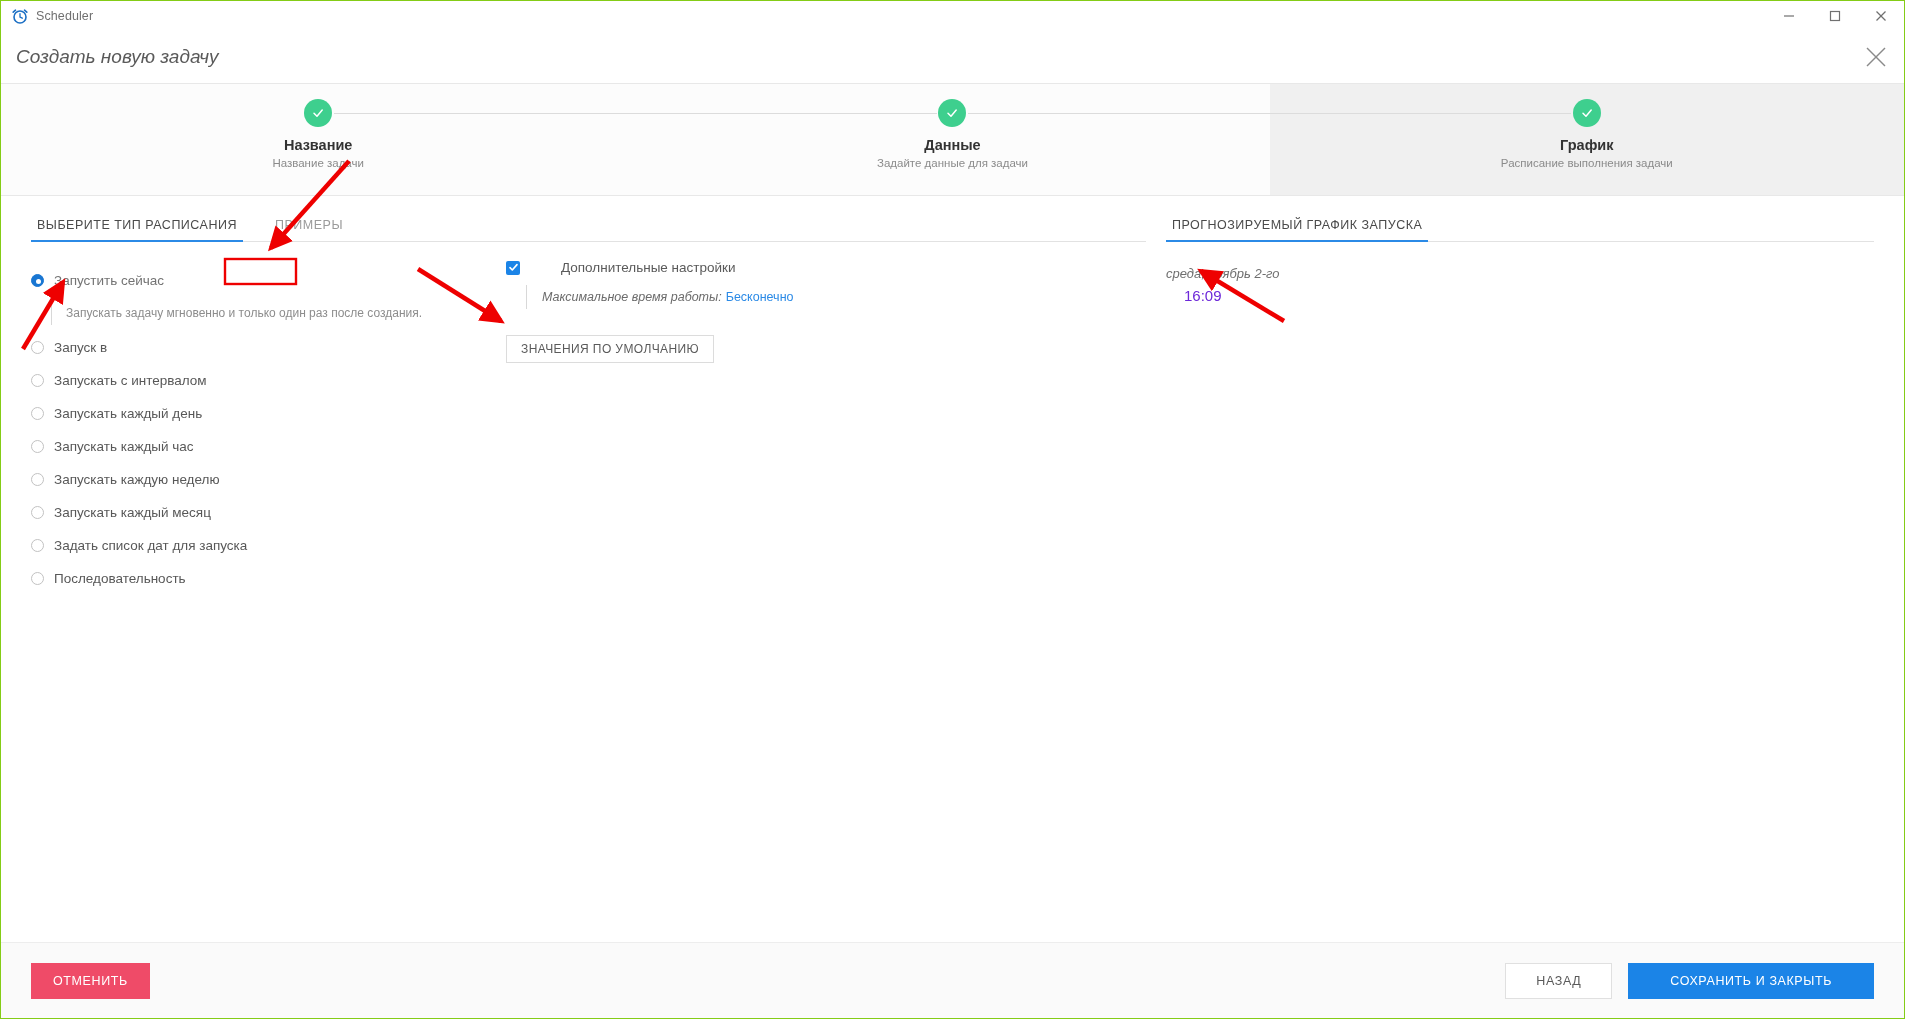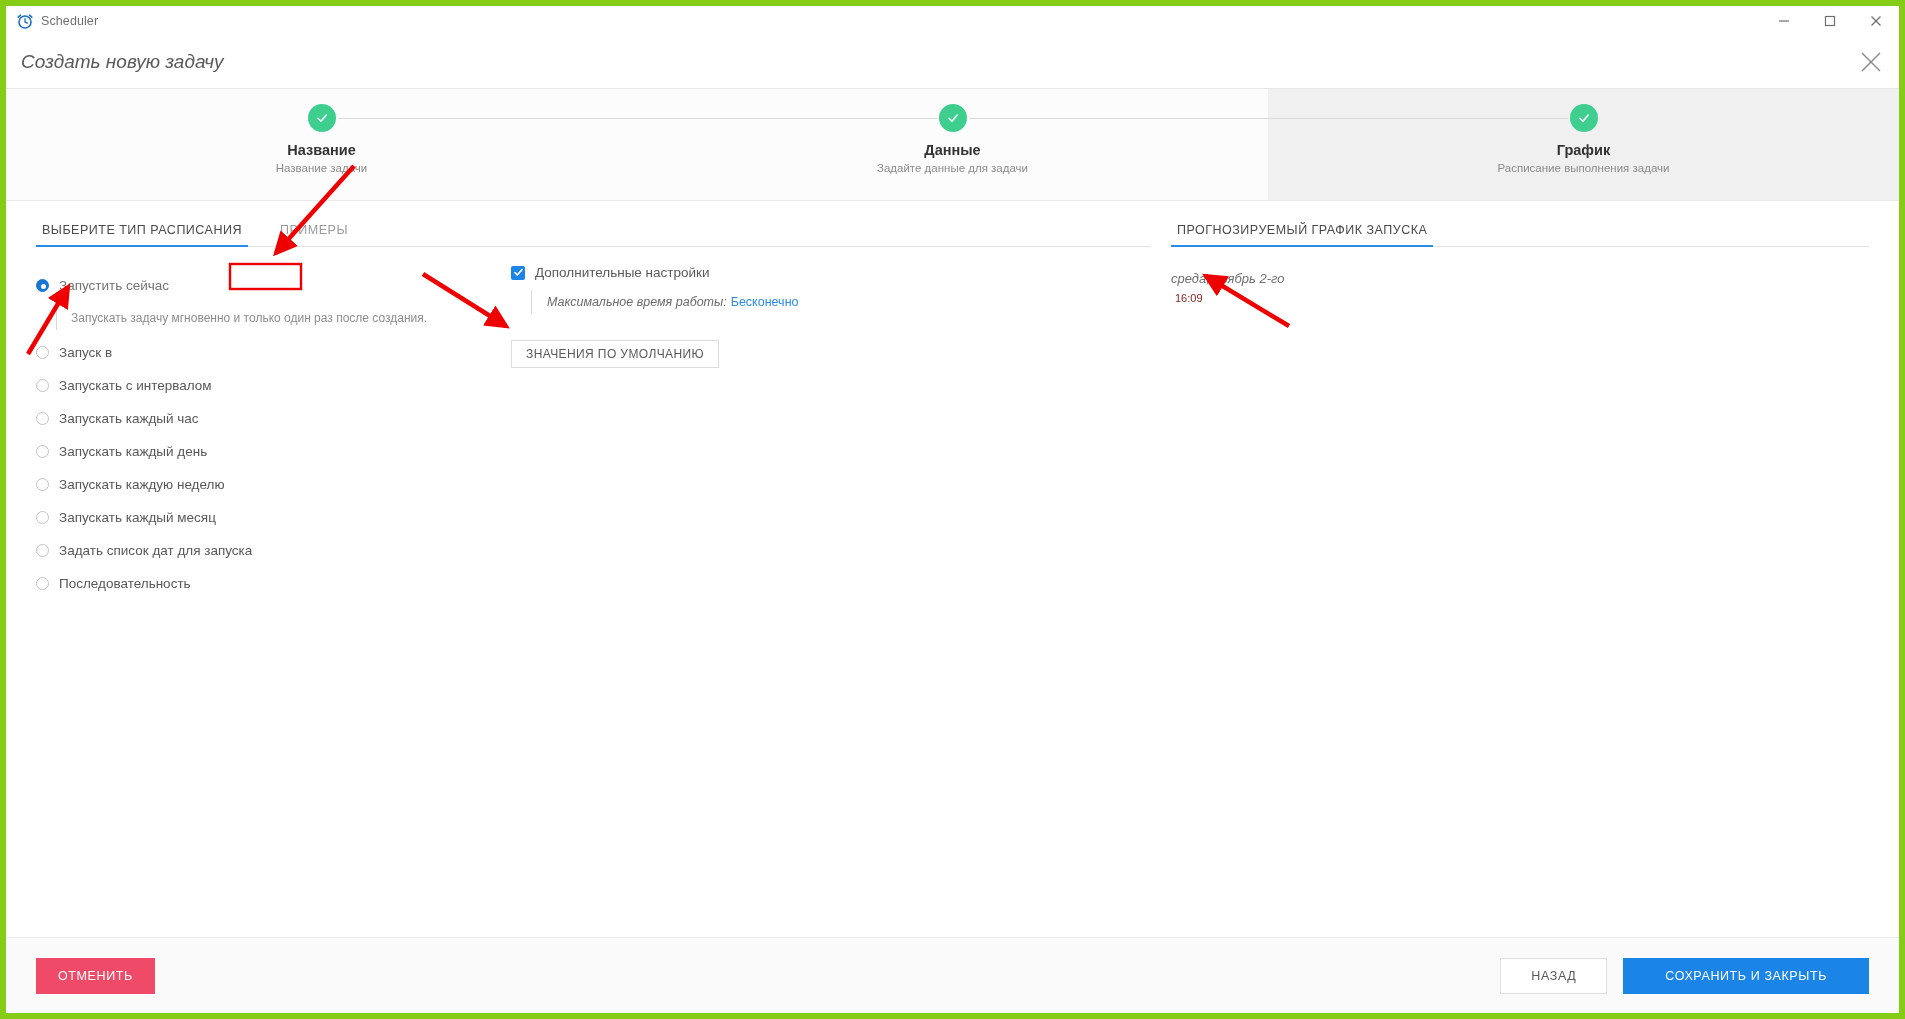--- a/index.html
+++ b/index.html
@@ -7,21 +7,21 @@
   body {
     width: 1905px; height: 1019px;
     font-family: "Liberation Sans", "DejaVu Sans", sans-serif;
     background: #ffffff;
     color: #3c3c3c;
     overflow: hidden;
     position: relative;
   }
   #app {
     position: absolute; inset: 0;
-    border: 6px solid #84cc16;
+    border: 1px solid #84cc16;
     background: #ffffff;
     display: flex; flex-direction: column;
   }
   
   .titlebar {
     height: 30px; flex: 0 0 30px;
     display: flex; align-items: center;
     background: #ffffff;
     padding-left: 10px;
     position: relative;
@@ -97,41 +97,41 @@
     border-radius:50%; background:#fff;
   }
   .radio-label { font-size: 13.5px; color: #585858; }
   .radio-row.sel .radio-label { color: #737373; }
   .radio-desc {
     margin: 4px 0 6px 20px; padding-left: 14px; border-left: 1px solid #d8d8d8;
     font-size: 12px; color: #8d8d8d; height: 24px; display:flex; align-items:center;
   }
   
   .mid { position: absolute; left: 505px; top: 46px; width: 430px; }
-  .chk-row { display:flex; align-items:center; padding-top: 18px; }
+  .chk-row { display:flex; align-items:center; padding-top: 18px; gap: 31px; }
   .chk {
     width: 14px; height: 14px; background: #1b84e7; border-radius: 2px;
     margin-right: 10px; flex: 0 0 14px; display:flex; align-items:center; justify-content:center;
   }
   .chk-label { font-size: 13.5px; color: #5a5a5a; }
   .sub-setting {
     margin: 10px 0 0 20px; padding-left: 15px; border-left: 1px solid #d8d8d8;
     font-size: 12.5px; color: #6b6b6b; font-style: italic; height: 24px;
     display: flex; align-items: center;
   }
   .sub-setting .link { color: #2b8ae6; font-style: normal; margin-left: 4px; }
   .btn-default {
     margin-top: 26px; display: inline-flex; align-items: center; justify-content: center;
     height: 28px; padding: 0 14px; border: 1px solid #dcdcdc; background: #fff;
     font-size: 12px; color: #5a5a5a; letter-spacing: .4px;
   }
   
   .forecast { padding-top: 0; }
   .fc-date { font-size: 13px; color: #6f6f6f; font-style: italic; margin-top: 24px; }
-  .fc-time { font-size: 11px; color: #7f1d1d; margin-top: 6px; margin-left: 4px; }
+  .fc-time { font-size: 15px; color: #6d28d9; margin-top: 6px; margin-left: 18px; }
   
   .footer {
     flex: 0 0 76px; height: 76px; background: #fafafa;
     border-top: 1px solid #ededed;
     display: flex; align-items: center; padding: 0 30px; justify-content: center;
   }
   .btn {
     display:inline-flex; align-items:center; justify-content:center;
     font-size: 12.5px; letter-spacing: .6px;
   }
@@ -243,25 +243,25 @@
         <div class="radio-row">
           <span class="radio"></span>
           <span class="radio-label">Запуск в</span>
         </div>
         <div class="radio-row">
           <span class="radio"></span>
           <span class="radio-label">Запускать с интервалом</span>
         </div>
         <div class="radio-row">
           <span class="radio"></span>
+          <span class="radio-label">Запускать каждый день</span>
+        </div>
+        <div class="radio-row">
+          <span class="radio"></span>
           <span class="radio-label">Запускать каждый час</span>
-        </div>
-        <div class="radio-row">
-          <span class="radio"></span>
-          <span class="radio-label">Запускать каждый день</span>
         </div>
         <div class="radio-row">
           <span class="radio"></span>
           <span class="radio-label">Запускать каждую неделю</span>
         </div>
         <div class="radio-row">
           <span class="radio"></span>
           <span class="radio-label">Запускать каждый месяц</span>
         </div>
         <div class="radio-row">

